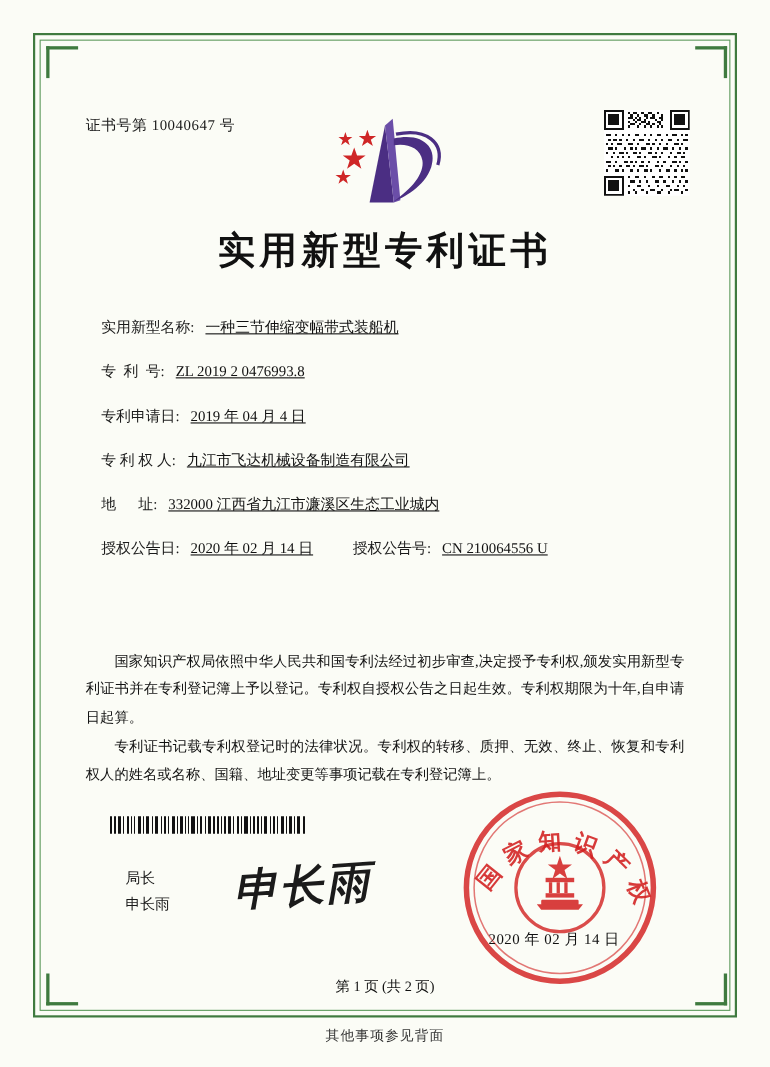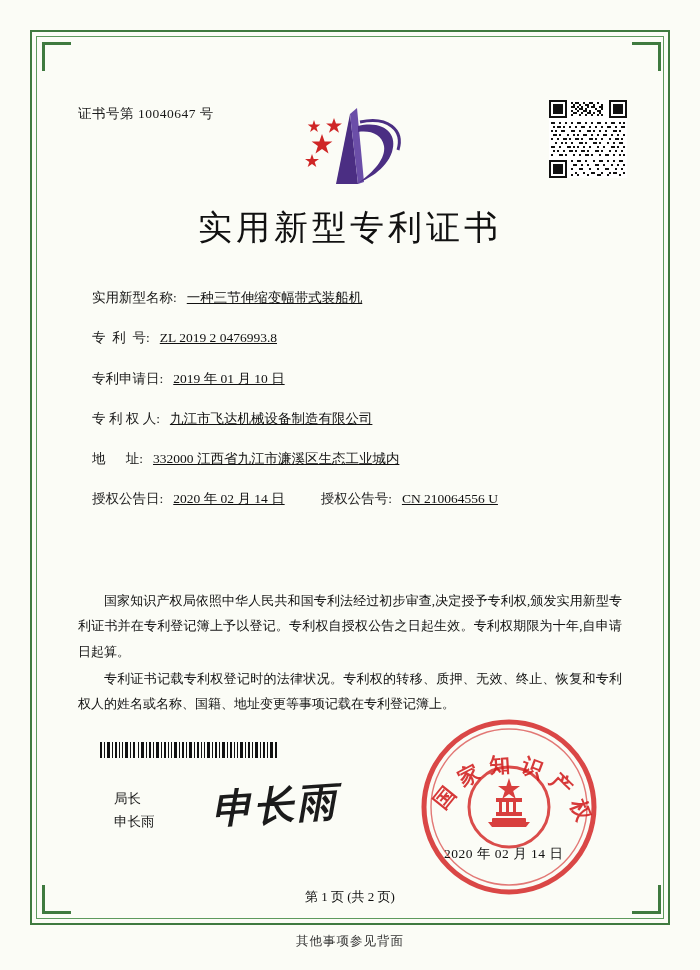--- a/index.html
+++ b/index.html
@@ -70,21 +70,21 @@
     left: 549px; top: 100px;
     width: 78px; height: 78px;
   }
 
   .title {
     position: absolute;
     left: 0; top: 205px;
     width: 700px;
     text-align: center;
     font-size: 34px;
-    font-weight: normal;
+    font-weight: bold;
     letter-spacing: 4px;
     font-family: "DejaVu Serif", "Liberation Serif", serif;
     color: #111;
   }
 
   .fields {
     position: absolute;
     left: 92px; top: 288px;
     width: 520px;
   }
@@ -419,21 +419,21 @@
     <div class="field-row">
       <span class="field-label">实用新型名称:</span>
       <span class="field-value">一种三节伸缩变幅带式装船机</span>
     </div>
     <div class="field-row">
       <span class="field-label">专  利  号:</span>
       <span class="field-value">ZL 2019 2 0476993.8</span>
     </div>
     <div class="field-row">
       <span class="field-label">专利申请日:</span>
-      <span class="field-value">2019 年 01 月 10 日</span>
+      <span class="field-value">2019 年 04 月 4 日</span>
     </div>
     <div class="field-row">
       <span class="field-label">专 利 权 人:</span>
       <span class="field-value">九江市飞达机械设备制造有限公司</span>
     </div>
     <div class="field-row">
       <span class="field-label">地      址:</span>
       <span class="field-value">332000 江西省九江市濂溪区生态工业城内</span>
     </div>
     <div class="field-row inline-pair">

